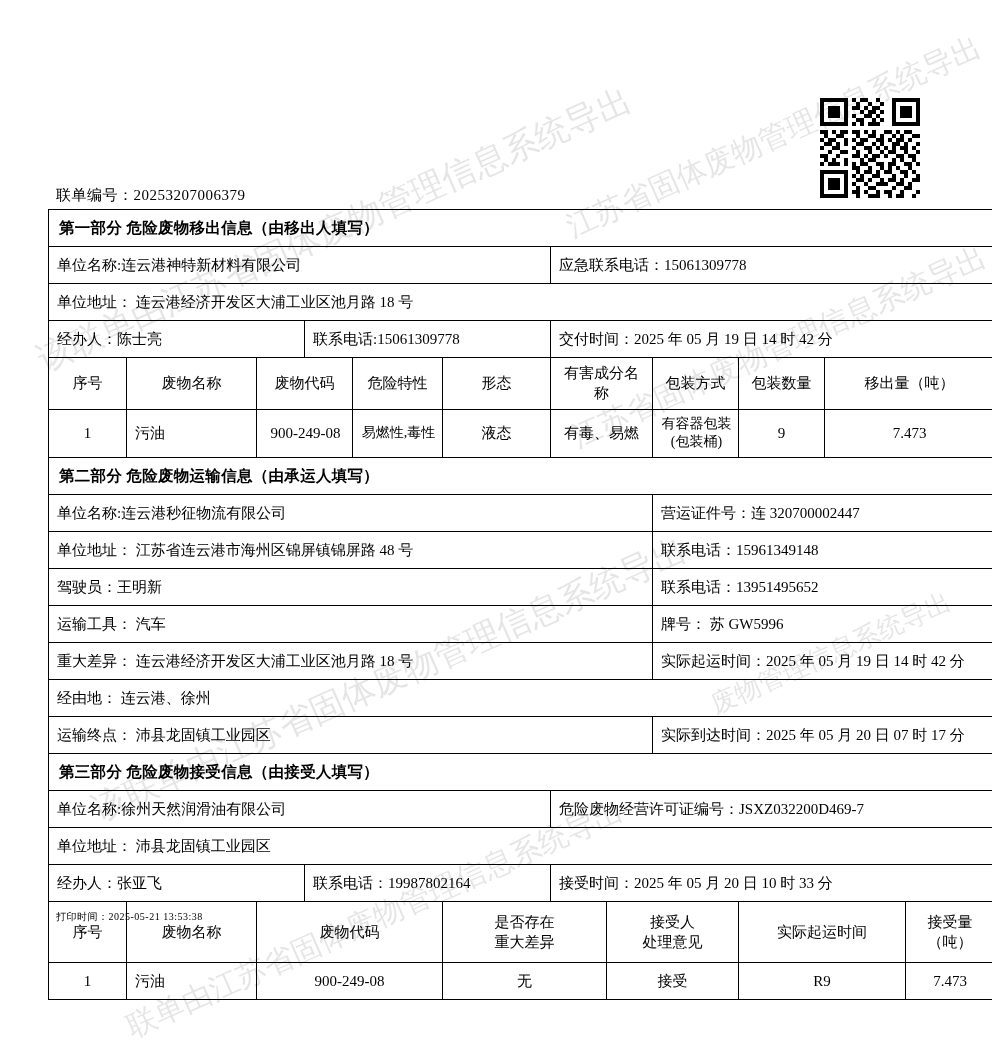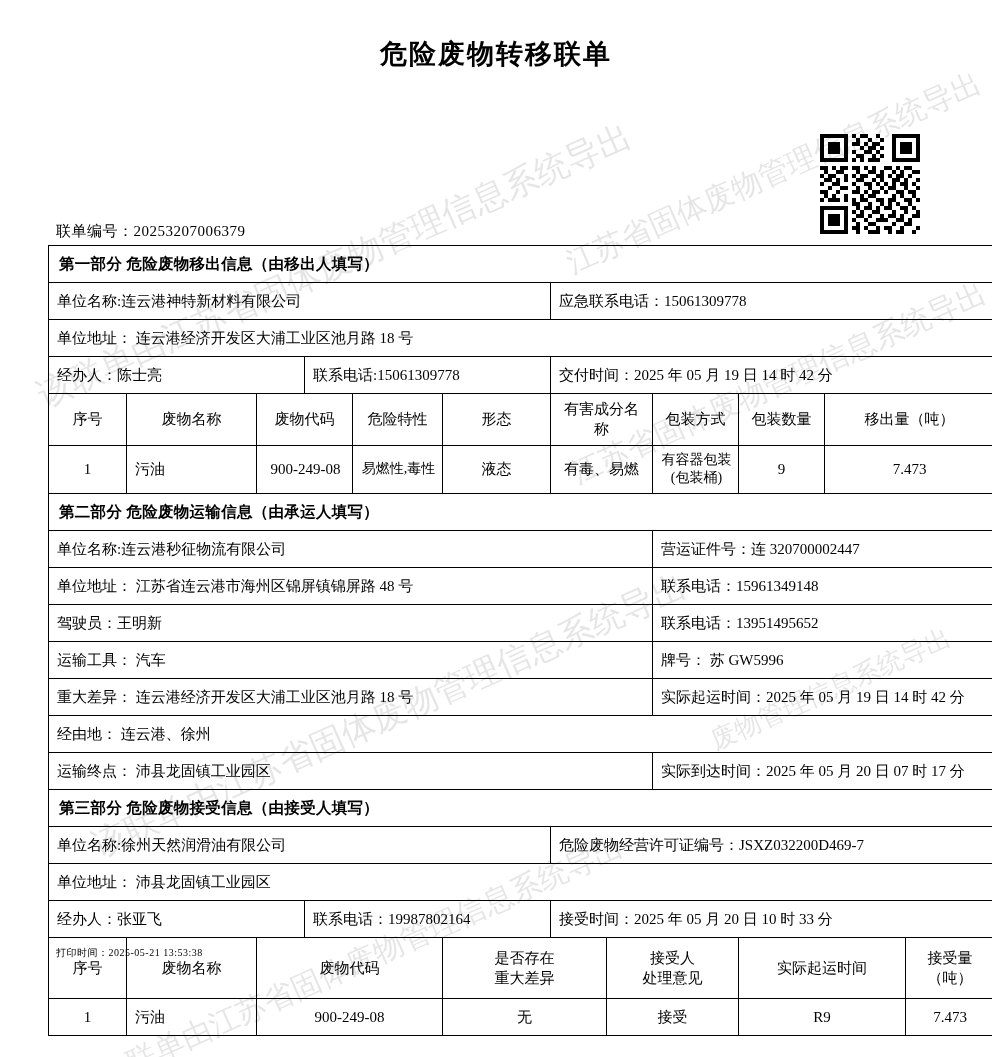--- a/index.html
+++ b/index.html
@@ -100,21 +100,20 @@
   .wm3 { top: 690px; left: 705px; font-size: 26px; }
   .wm4 { top: 340px; left: 30px; font-size: 34px; }
   .wm5 { top: 790px; left: 85px; font-size: 34px; }
   .wm6 { top: 1010px; left: 120px; font-size: 30px; }
 </style>
 </head>
 <body>
 
 <div class="page">
 
-  <div class="title">危险废物转移联单</div>
 
   <div class="qr-wrap">
     <svg width="100" height="100" viewBox="0 0 25 25" shape-rendering="crispEdges" aria-label="qr">
       <rect width="25" height="25" fill="#fff"></rect>
       <g fill="#000">
         <rect x="0" y="0" width="7" height="1"></rect>
           <rect x="0" y="6" width="7" height="1"></rect>
         <rect x="0" y="0" width="1" height="7"></rect>
           <rect x="6" y="0" width="1" height="7"></rect>
         <rect x="2" y="2" width="3" height="3"></rect>

